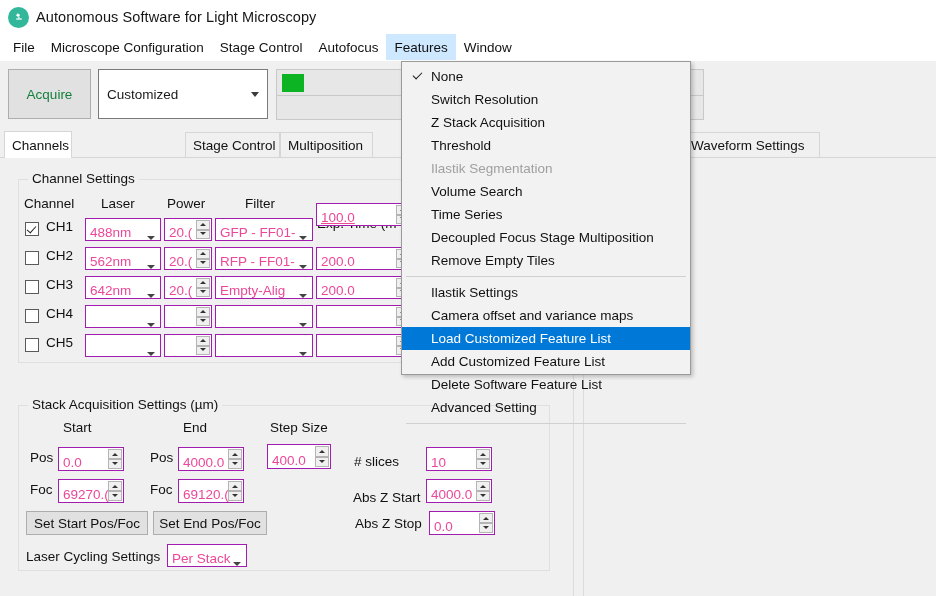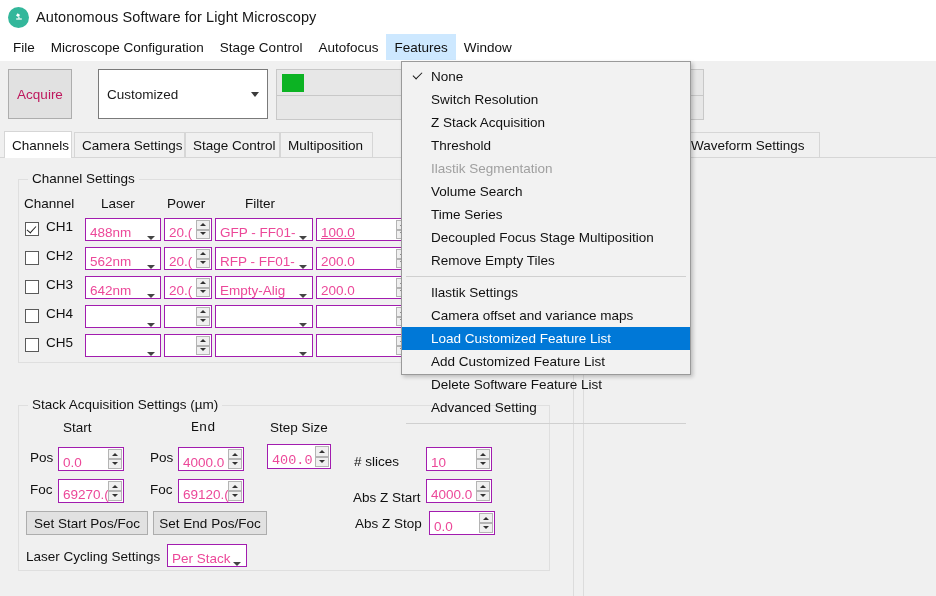--- a/index.html
+++ b/index.html
@@ -41,24 +41,24 @@
     font-size: 13.5px; color: #111; white-space: nowrap; cursor: default;
   }
   .menu-item.active { background: #cde8ff; }
 
   
   .toolbar {
     position: absolute; left: 0; top: 61px; width: 936px; height: 71px;
     background: #f0f0f0;
   }
   .btn-acquire {
-    position: absolute; left: 8px; top: 8px; width: 64px; height: 50px;
+    position: absolute; left: 8px; top: 8px; width: 83px; height: 50px;
     background: #e1e1e1; border: 1px solid #adadad;
     display: flex; align-items: center; justify-content: center;
-    font-size: 13.5px; color: #be185d; cursor: default;
+    font-size: 13.5px; color: #15803d; cursor: default;
   }
   .combo-mode {
     position: absolute; left: 98px; top: 8px; width: 170px; height: 50px;
     background: #ffffff; border: 1px solid #7a7a7a;
     display: flex; align-items: center; padding: 0 8px;
     font-size: 13.5px; cursor: default;
   }
   .combo-mode .label { flex: 1; }
   .chev {
     width: 0; height: 0; margin-left: 6px; flex: 0 0 auto;
@@ -222,21 +222,20 @@
     </div>
     <div class="status-box-outer">
       <div class="status-row-top">
         <div class="status-swatch"></div>
       </div>
     </div>
   </div>
 
   <div class="tabstrip">
     <div class="tab selected" style="left:4px;width:68px;">Channels</div>
-    <div class="tab" style="left:74px;width:111px;">Camera Settings</div>
     <div class="tab" style="left:185px;width:95px;">Stage Control</div>
     <div class="tab" style="left:280px;width:93px;">Multiposition</div>
     <div class="tab" style="left:665px;width:155px;padding-left:25px;overflow:hidden;">Waveform Settings</div>
   </div>
   <div class="tab-underline"></div>
 
   <div class="panel-left">
 
     <div class="groupbox" style="left:18px; top:21px; width:532px; height:184px;">
       <div class="gb-title">Channel Settings</div>
@@ -257,21 +256,21 @@
         <span class="val">20.(</span>
         <span class="spin-arrows">
             <span class="up"></span>
             <span class="dn"></span>
           </span>
       </div>
       <div class="ctrl" style="left:196px; top:38px; width:98px; height:23px;">
         <span class="val">GFP - FF01-</span>
         <span class="chev-sm"></span>
       </div>
-      <div class="ctrl" style="left:297px; top:38px; width:96px; height:23px;text-decoration:underline;">
+      <div class="ctrl" style="left:297px; top:23px; width:96px; height:23px;text-decoration:underline;">
         <span class="val">100.0</span>
         <span class="spin-arrows">
             <span class="up"></span>
             <span class="dn"></span>
           </span>
       </div>
 
       <div class="chk" style="left:6px;  top:71px;"></div>
       <div class="chlabel" style="left:27px; top:68px;">CH2</div>
       <div class="ctrl" style="left:66px; top:67px; width:76px; height:23px;">
@@ -370,42 +369,42 @@
             <span class="up"></span>
             <span class="dn"></span>
           </span>
       </div>
     </div>
 
     <div class="groupbox" style="left:18px; top:247px; width:532px; height:166px;">
       <div class="gb-title">Stack Acquisition Settings (µm)</div>
 
       <div class="plabel" style="left:44px;  top:14px;">Start</div>
-      <div class="plabel" style="left:172px; top:14px;font-family:Liberation Mono, monospace;">End</div>
+      <div class="plabel" style="left:164px; top:14px;">End</div>
       <div class="plabel" style="left:251px; top:14px;">Step Size</div>
 
       <div class="plabel" style="left:11px; top:44px;">Pos</div>
       <div class="ctrl" style="left:39px; top:41px; width:66px; height:24px;">
         <span class="val">0.0</span>
         <span class="spin-arrows">
             <span class="up"></span>
             <span class="dn"></span>
           </span>
       </div>
 
       <div class="plabel" style="left:131px; top:44px;">Pos</div>
       <div class="ctrl" style="left:159px; top:41px; width:66px; height:24px;">
         <span class="val">4000.0</span>
         <span class="spin-arrows">
             <span class="up"></span>
             <span class="dn"></span>
           </span>
       </div>
 
-      <div class="ctrl" style="left:248px; top:38px; width:64px; height:25px;font-family:Liberation Mono, monospace;">
+      <div class="ctrl" style="left:248px; top:38px; width:64px; height:25px;">
         <span class="val">400.0</span>
         <span class="spin-arrows">
             <span class="up"></span>
             <span class="dn"></span>
           </span>
       </div>
 
       <div class="plabel" style="left:335px; top:48px;"># slices</div>
       <div class="ctrl" style="left:407px; top:41px; width:66px; height:24px;">
         <span class="val">10</span>

